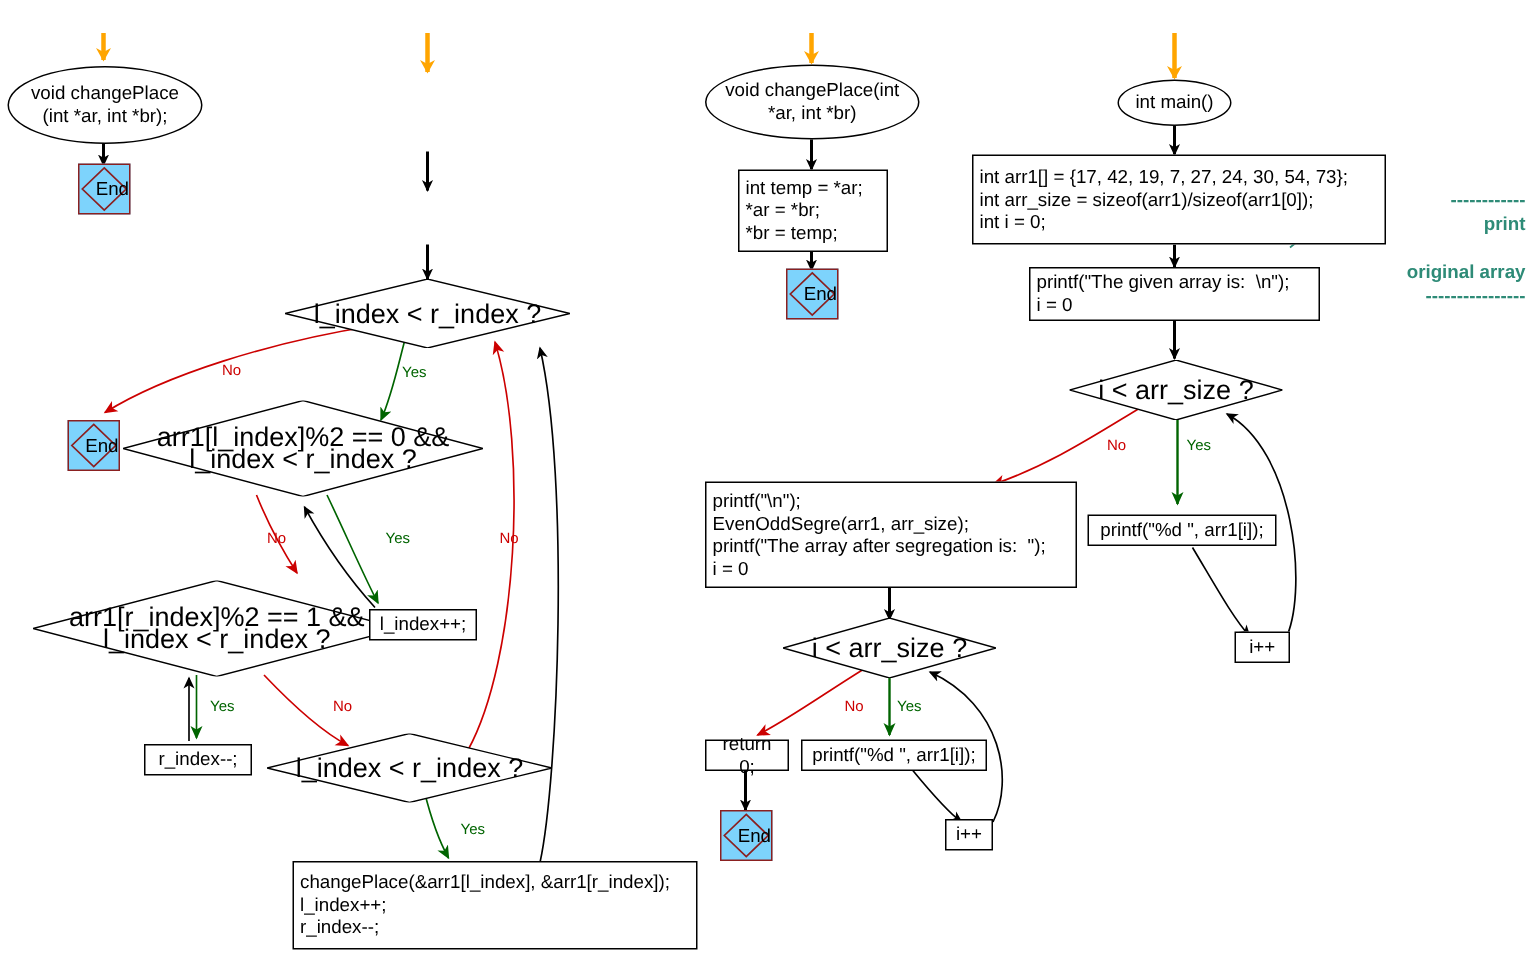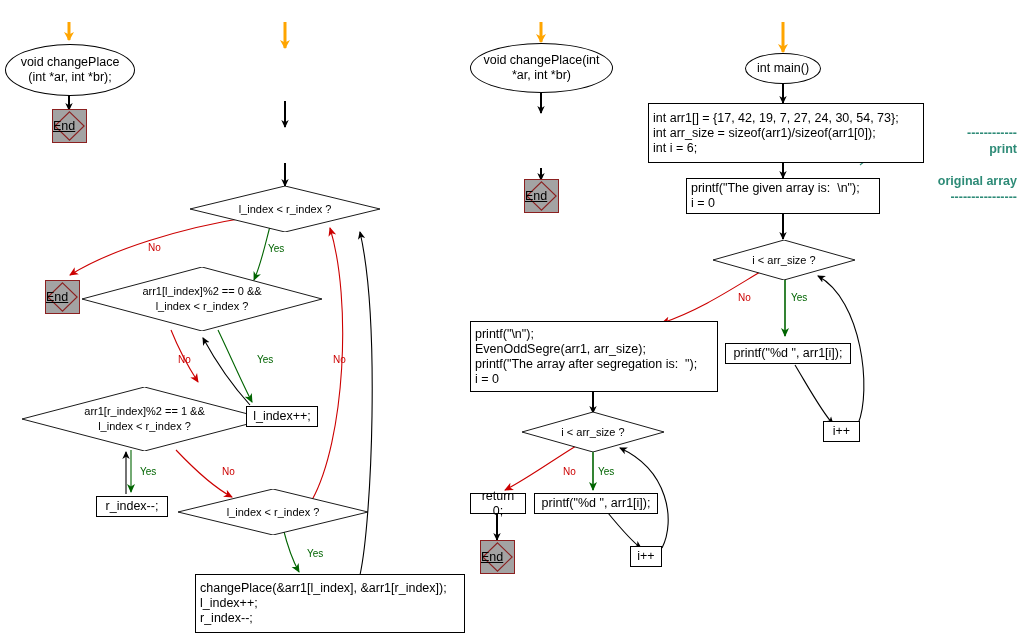--- a/index.html
+++ b/index.html
@@ -16,27 +16,27 @@
            font-size:12.5px;line-height:15px;color:#000;z-index:3;}
 
   
   .rect{border:1px solid #000;background:#fff;display:flex;align-items:center;
         font-size:12.5px;line-height:15px;color:#000;padding:2px 4px;z-index:3;}
   .rect.center{justify-content:center;text-align:center;}
   .rect.left{justify-content:flex-start;text-align:left;}
 
   
   .diamond{z-index:3;display:flex;align-items:center;justify-content:center;
-           text-align:center;font-size:11px;line-height:15px;color:#000;background:transparent;}
+           text-align:center;font-size:18px;line-height:15px;color:#000;background:transparent;}
   .diamond .dlabel{position:relative;z-index:4;white-space:nowrap;}
   .diamond svg{position:absolute;left:0;top:0;width:100%;height:100%;z-index:3;}
 
   
-  .endnode{border:1.5px solid #8b2020;background:#a3a3a3;display:flex;align-items:center;
-           justify-content:flex-start;font-size:12.5px;color:#000;z-index:4;text-decoration:underline;}
+  .endnode{border:1.5px solid #8b2020;background:#7dd3fc;display:flex;align-items:center;
+           justify-content:flex-end;font-size:12.5px;color:#000;z-index:4;}
   .endnode svg{position:absolute;left:0;top:0;width:100%;height:100%;}
   .endnode span{position:relative;z-index:5;}
 
   
   .elabel{position:absolute;font-size:10px;z-index:5;white-space:nowrap;}
   .elabel.yes{color:#006400;}
   .elabel.no{color:#cc0000;}
 
   
   .note{position:absolute;color:#2e8b77;font-size:12.5px;line-height:16px;
@@ -204,37 +204,44 @@
     </span>
   </div>
 
   <div class="node ellipse" style="left:470px;top:43px;width:143px;height:50px;">
     <span>
       <span class="codeline">void changePlace(int</span>
       <span class="codeline">*ar, int *br)</span>
     </span>
   </div>
 
+  <div class="node rect left" style="left:492px;top:113px;width:100px;height:55px;">
+    <span>
+      <span class="codeline">int temp = *ar;</span>
+      <span class="codeline">*ar = *br;</span>
+      <span class="codeline">*br = temp;</span>
+    </span>
+  </div>
 
   <div class="node endnode" style="left:524px;top:179px;width:35px;height:34px;">
     <svg viewBox="0 0 35 34" preserveAspectRatio="none">
       <polygon points="17.5,2 33,17 17.5,32 2,17" fill="none" stroke="#8b2020" stroke-width="1.2"></polygon>
     </svg>
     <span>End</span>
   </div>
 
   <div class="node ellipse" style="left:745px;top:53px;width:76px;height:31px;">
     <span>int main()</span>
   </div>
 
   <div class="node rect left" style="left:648px;top:103px;width:276px;height:60px;">
     <span>
       <span class="codeline">int arr1[] = {17, 42, 19, 7, 27, 24, 30, 54, 73};</span>
       <span class="codeline">int arr_size = sizeof(arr1)/sizeof(arr1[0]);</span>
-      <span class="codeline">int i = 6;</span>
+      <span class="codeline">int i = 0;</span>
     </span>
   </div>
 
   <div class="note" style="left:905px;top:109px;width:112px;font-weight:bold;">
     <span class="codeline">
       <span>------------</span>
       <span style="margin-left:4px;">print</span>
     </span>
     <span class="codeline">original array</span>
     <span class="codeline">----------------</span>

